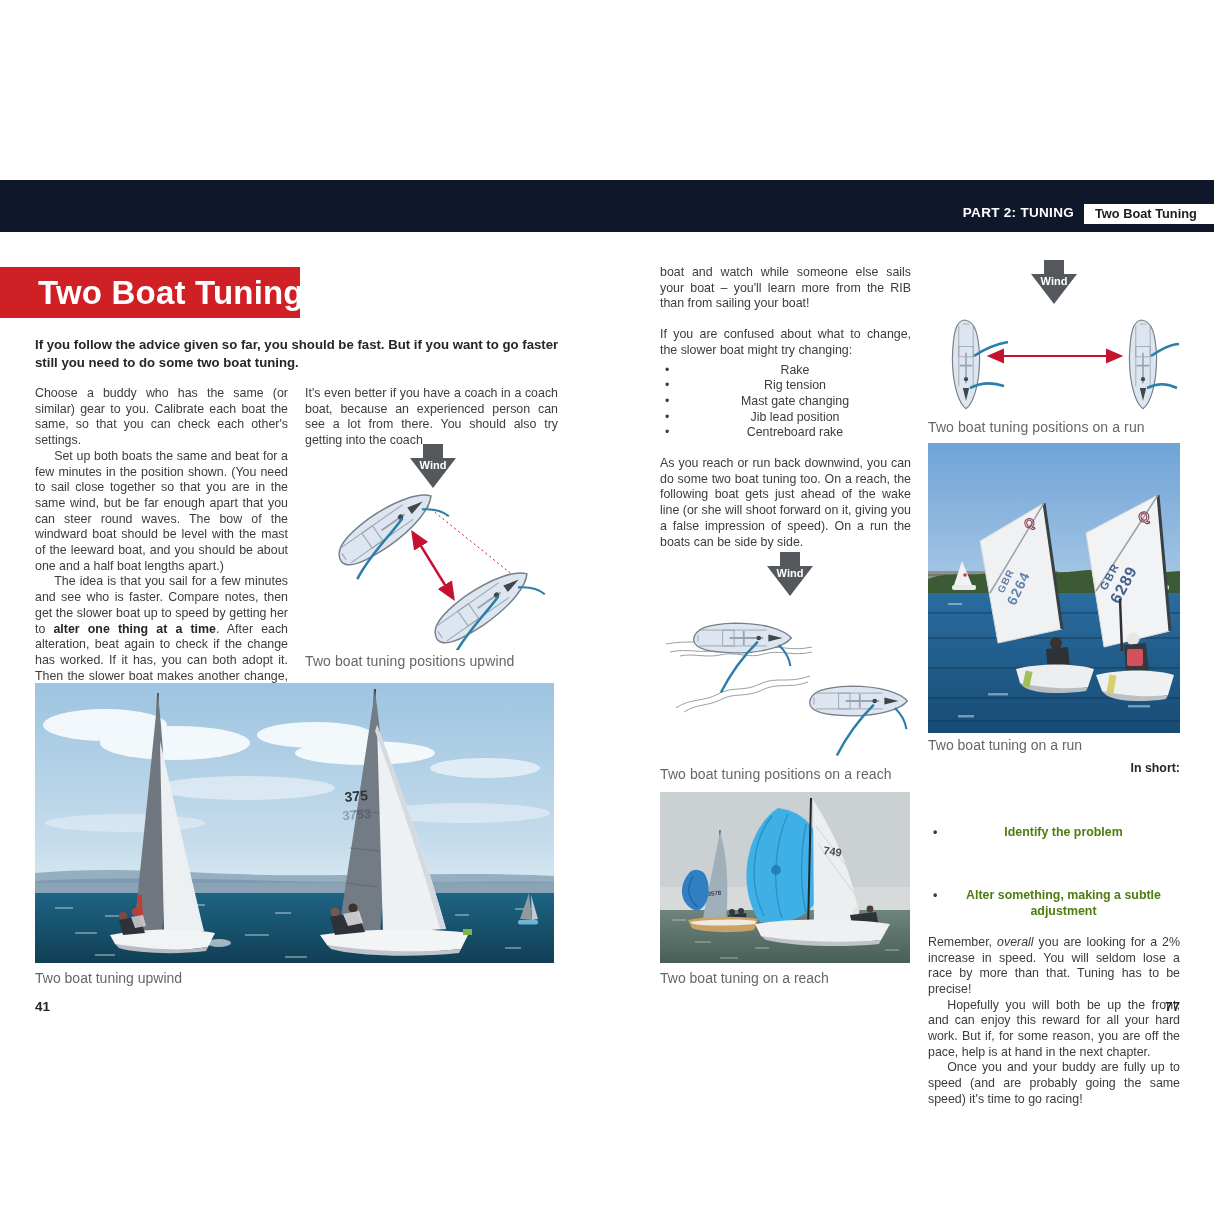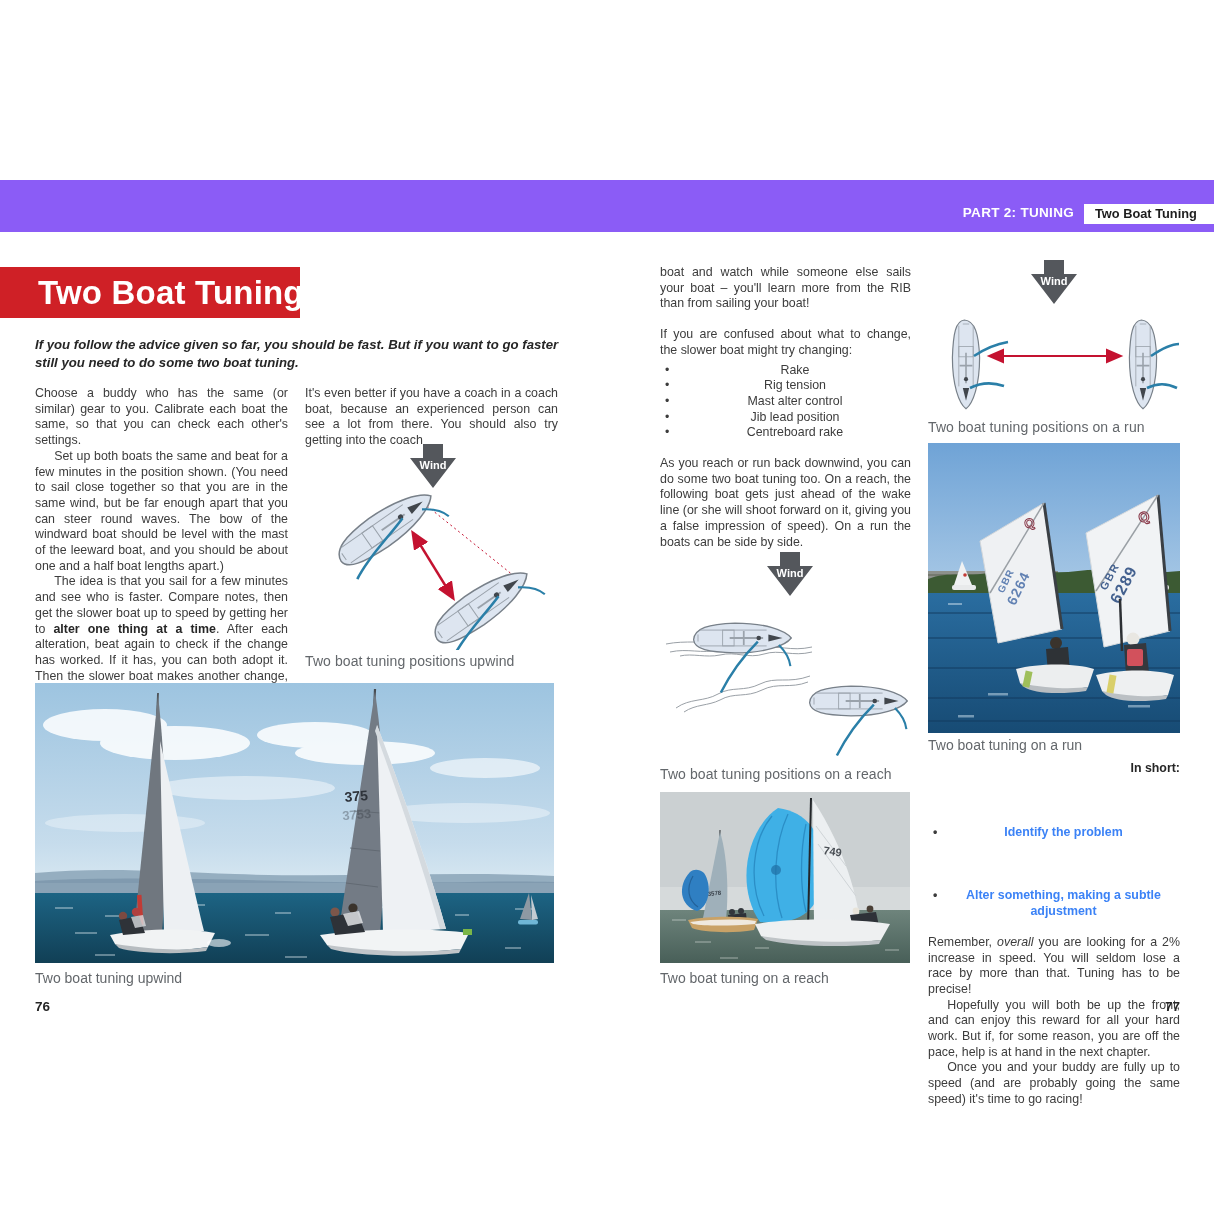--- a/index.html
+++ b/index.html
@@ -1,44 +1,44 @@
 <!DOCTYPE html>
 <html><head>
 <meta charset="utf-8">
 <style>
   html,body{margin:0;padding:0;background:#ffffff;}
   .page{position:relative;width:1214px;height:1214px;background:#ffffff;overflow:hidden;
         font-family:"Liberation Sans",sans-serif;color:#3c3c3c;}
   .abs{position:absolute;}
   
-  .red-band{left:0;top:180px;width:1214px;height:52px;background:#8b5cf6;}
+  .red-band{left:0;top:180px;width:1214px;height:52px;background:#0f172a;}
   .part-label{position:absolute;right:140px;top:25px;color:#ffffff;font-weight:bold;
               font-size:13.5px;letter-spacing:.3px;}
   .header-tab{position:absolute;right:0;top:24px;width:130px;height:20px;background:#ffffff;
               font-size:12.8px;font-weight:bold;color:#1d1d1d;line-height:20px;padding-left:11px;
               box-sizing:border-box;}
   
   .title-block{left:0;top:267px;width:300px;height:51px;background:#cf2026;}
   .title-block h1{margin:0;padding-left:38px;color:#ffffff;font-size:33px;line-height:51px;
                   font-weight:bold;letter-spacing:.2px;white-space:nowrap;}
   .intro{left:35px;top:336px;width:527px;font-size:13.2px;line-height:17.5px;font-weight:bold;
-         color:#262626;font-style:italic;}
+         color:#262626;}
   
   .bodycol{font-size:12.4px;line-height:15.7px;text-align:justify;color:#3c3c3c;}
   .bodycol p{margin:0;}
   .bodycol p.indent{text-indent:1.55em;}
   .bodycol p.gap{margin-top:15px;}
   .lp-col1{left:35px;top:386px;width:253px;}
   .lp-col2{left:305px;top:386px;width:253px;}
   .rp-col1{left:660px;top:265px;width:251px;}
   .rp-col2-text{left:928px;top:761px;width:252px;}
   .blist{margin:4px 0 0 0;padding:0;list-style:none;text-align:center;}
   .blist li{position:relative;padding-left:19px;margin:0;}
   .blist li::before{content:"\2022";position:absolute;left:5px;top:0;color:#3c3c3c;}
-  .blist.bold li{font-weight:bold;color:#3b82f6;margin-top:48px;}
+  .blist.bold li{font-weight:bold;color:#4d7c0f;margin-top:48px;}
   .inshort-head{font-weight:bold;color:#262626;margin:0;text-align:right;}
   
   .caption{font-size:14px;color:#63676b;}
   .pagenum{font-size:13.5px;font-weight:bold;color:#262626;}
   .figure{display:block;}
   svg{display:block;}
   .dcap{letter-spacing:.1px;}
 </style>
 </head>
 <body>
@@ -165,29 +165,29 @@
       <path d="M308,231 L324,228 L328,240 L313,243 Z" fill="#dfe2e4" opacity="0.85"></path>
     </g>
 
     <g>
       <path d="M494,210 L485,236 L497,237 Z" fill="#8e99a3"></path>
       <path d="M496,212 L503,236 L497,237 Z" fill="#c3cbd2"></path>
       <rect x="483" y="237" width="20" height="4.5" rx="2" fill="#6fb6d6"></rect>
     </g>
   </svg>
   <div class="abs caption" style="left:35px;top:970px;">Two boat tuning upwind</div>
-  <div class="abs pagenum" style="left:35px;top:999px;">76</div>
+  <div class="abs pagenum" style="left:35px;top:999px;">41</div>
 
   <div class="abs bodycol rp-col1">
     <p>boat and watch while someone else sails your boat – you'll learn more from the RIB than from sailing your boat!</p>
     <p class="gap">If you are confused about what to change, the slower boat might try changing:</p>
     <ul class="blist">
       <li>Rake</li>
       <li>Rig tension</li>
-      <li>Mast alter control</li>
+      <li>Mast gate changing</li>
       <li>Jib lead position</li>
       <li>Centreboard rake</li>
     </ul>
     <p class="gap">As you reach or run back downwind, you can do some two boat tuning too. On a reach, the following boat gets just ahead of the wake line (or she will shoot forward on it, giving you a false impression of speed). On a run the boats can be side by side.</p>
   </div>
 
   <svg class="abs figure" style="left:660px;top:548px;" width="250" height="214" viewBox="0 0 250 214">
     <g transform="translate(130,4)">
       <polygon points="-10,0 10,0 10,14 23,14 0,44 -23,14 -10,14" fill="#54575c"></polygon>
       <text x="0" y="25" text-anchor="middle" font-size="11" font-weight="bold" fill="#ffffff">Wind</text>

